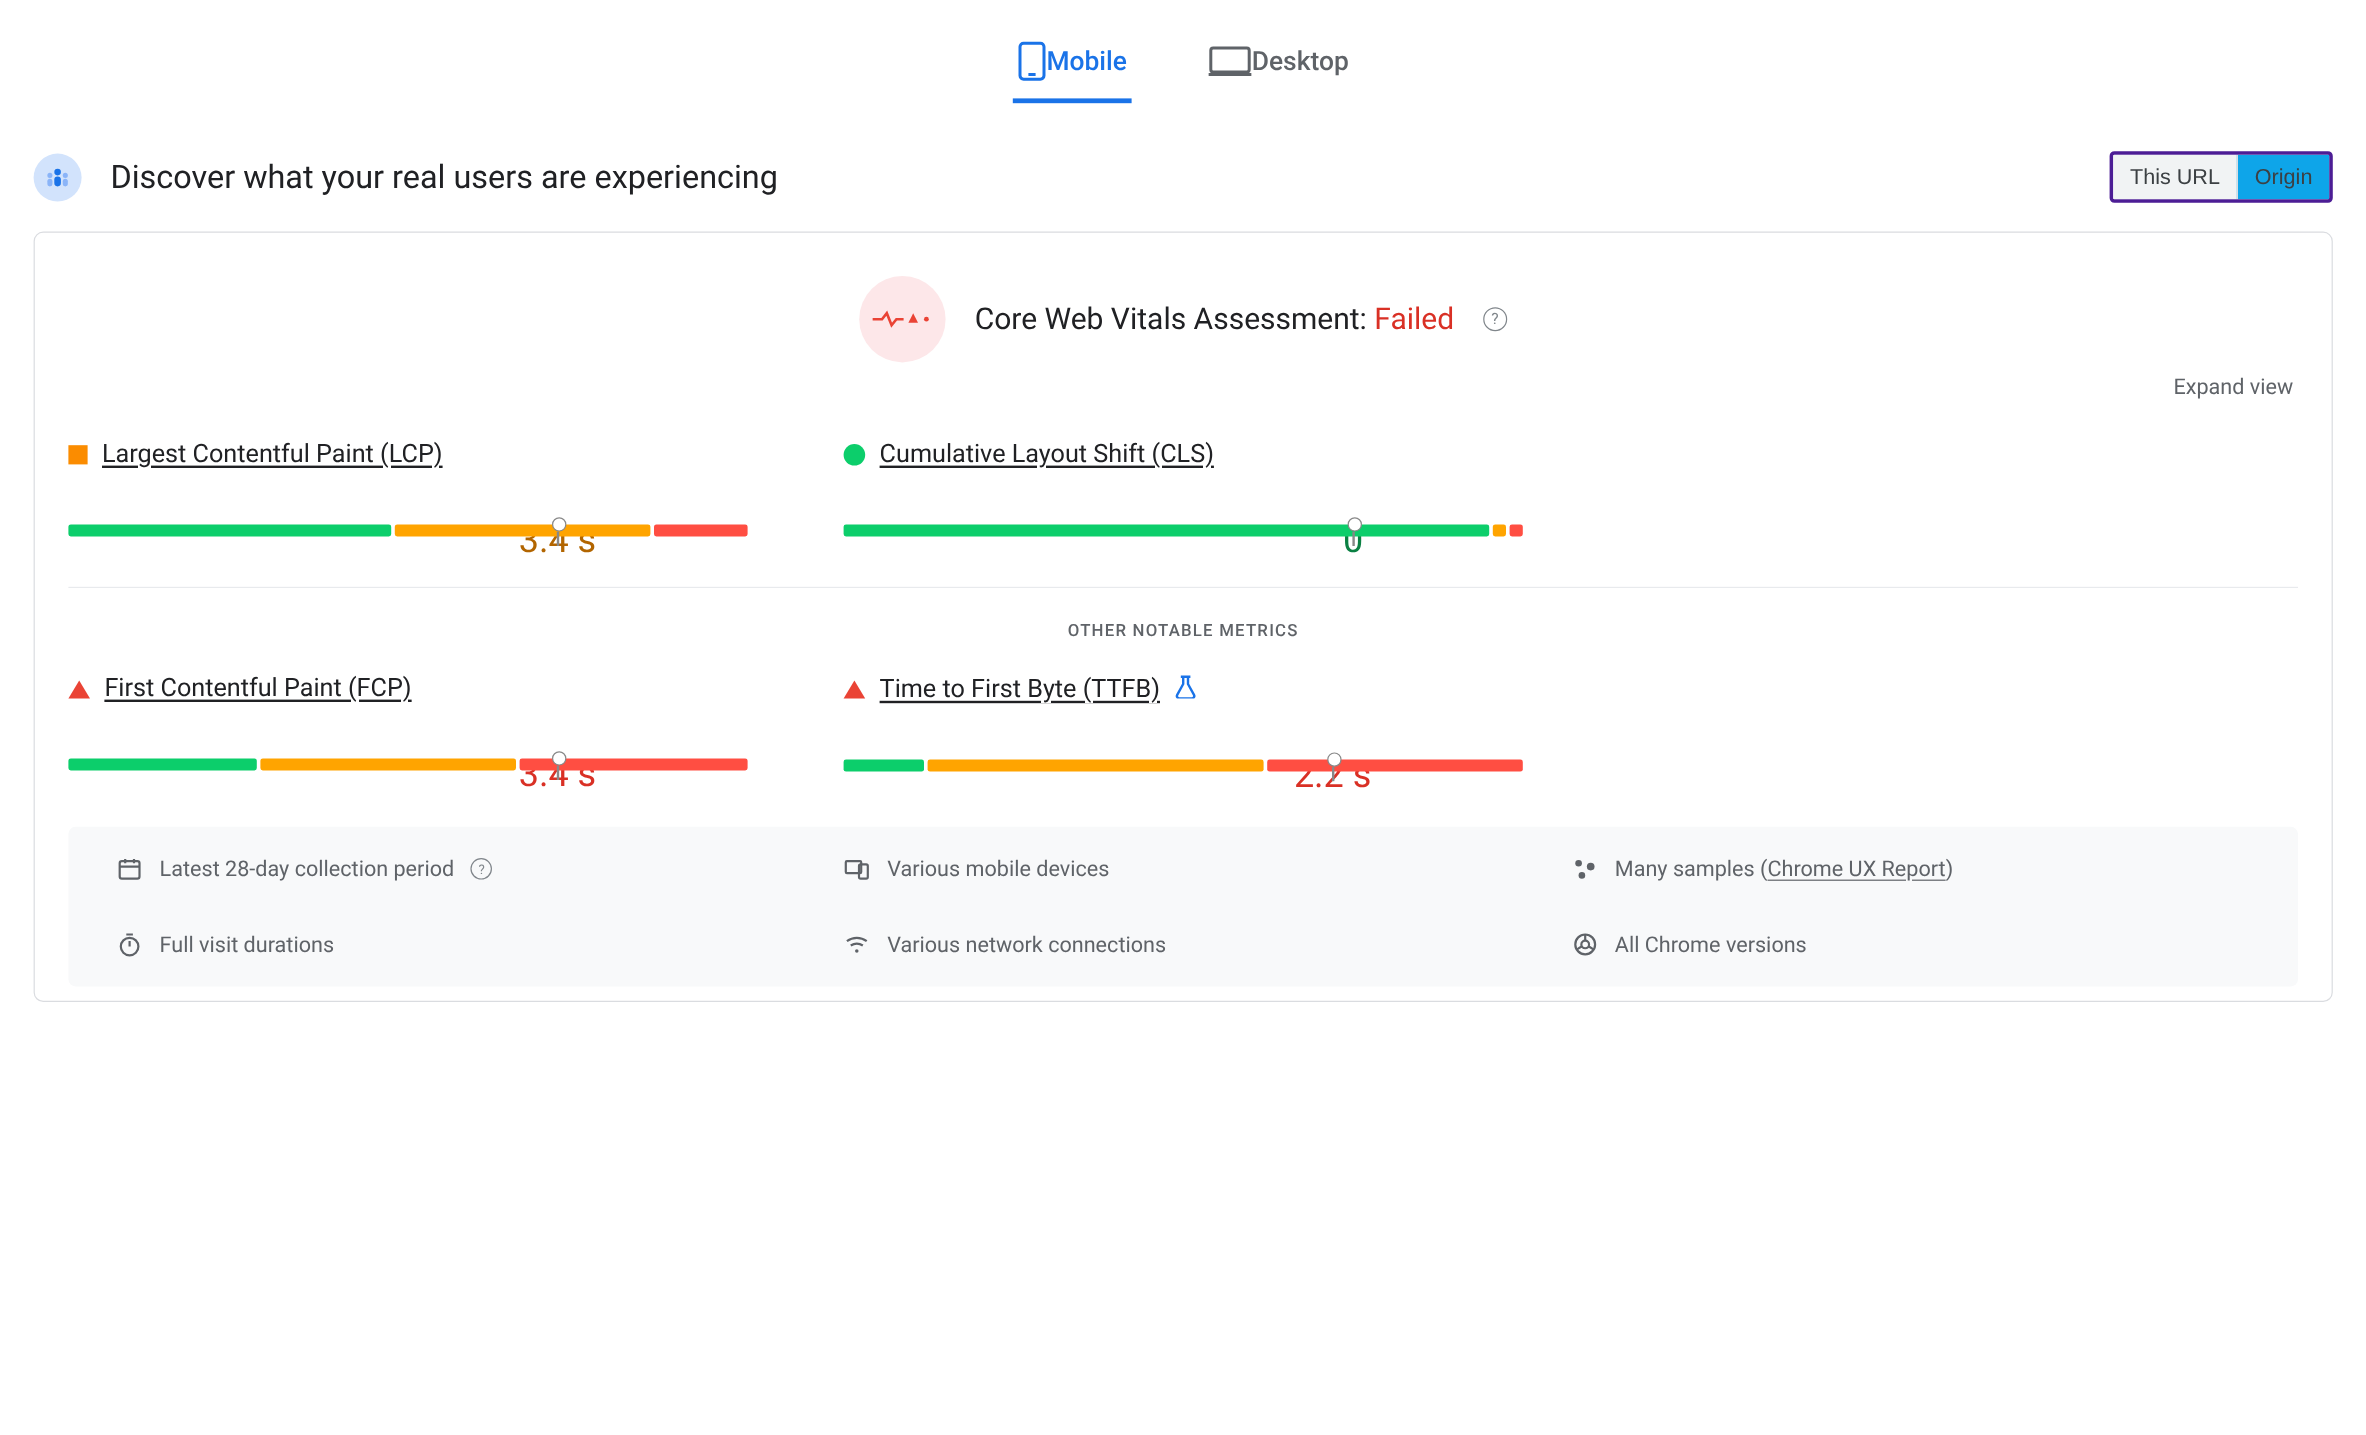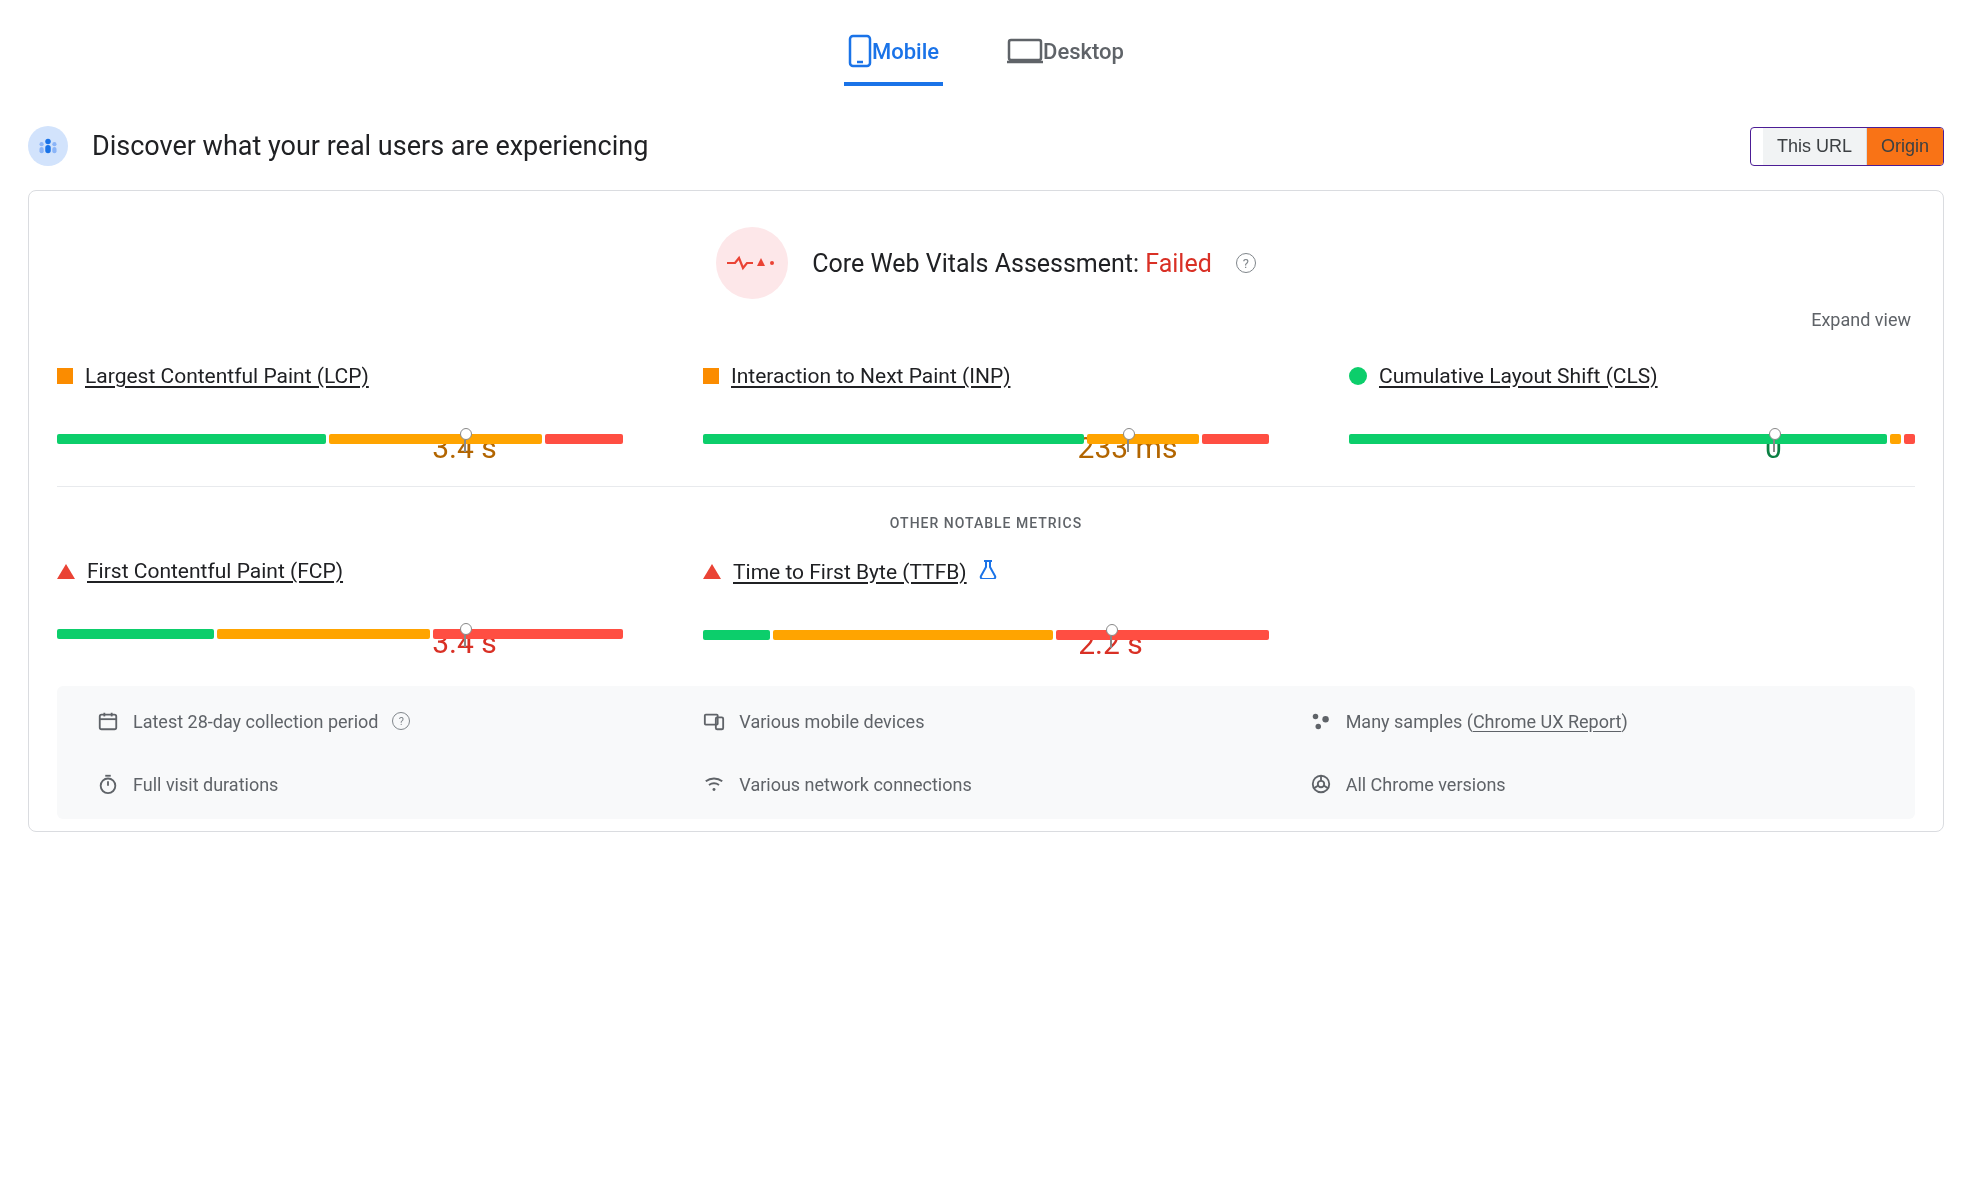--- a/index.html
+++ b/index.html
@@ -46,29 +46,28 @@
     background: #d2e3fc;
     display: flex; align-items: center; justify-content: center;
     margin-right: 24px;
     flex-shrink: 0;
   }
   .header-icon svg { width: 22px; height: 22px; }
   .page-title { font-size: 27px; font-weight: 400; }
   .scope-toggle {
     margin-left: auto;
     display: inline-flex;
-    border: 1px solid #4c1d95;
+    border: 3px solid #4c1d95;
     border-radius: 4px;
     overflow: hidden;
-    padding-left: 12px;
   }
   .scope-btn {
     padding: 8px 14px;
     font-size: 18px;
-    background: #f97316;
+    background: #0ea5e9;
     border: none;
     cursor: pointer;
     color: #3c4043;
   }
   .scope-btn + .scope-btn { border-left: 1px solid #dadce0; }
   .scope-btn.active { background: #f1f3f4; }
 
   
   .card {
     border: 1px solid #dadce0;
@@ -260,37 +259,20 @@
           <div class="bar">
             <div class="seg g" style="width: 48%;"></div>
             <div class="seg o" style="width: 38%;"></div>
             <div class="seg r" style="width: 14%;"></div>
           </div>
           <div class="marker" style="left: 72%;"></div>
         </div>
       </div>
       <div>
         <div class="metric-head">
-          <span class="sq"></span>
-          <span class="metric-name">Interaction to Next Paint (INP)</span>
-        </div>
-        <div class="value-pos">
-          <span class="metric-value val-orange" style="left: 75%;">233 ms</span>
-        </div>
-        <div class="bar-wrap">
-          <div class="bar">
-            <div class="seg g" style="width: 68%;"></div>
-            <div class="seg o" style="width: 20%;"></div>
-            <div class="seg r" style="width: 12%;"></div>
-          </div>
-          <div class="marker" style="left: 75%;"></div>
-        </div>
-      </div>
-      <div>
-        <div class="metric-head">
           <span class="dot-green"></span>
           <span class="metric-name">Cumulative Layout Shift (CLS)</span>
         </div>
         <div class="value-pos">
           <span class="metric-value val-green" style="left: 75%;">0</span>
         </div>
         <div class="bar-wrap">
           <div class="bar">
             <div class="seg g" style="width: 96%;"></div>
             <div class="seg o" style="width: 2%;"></div>

